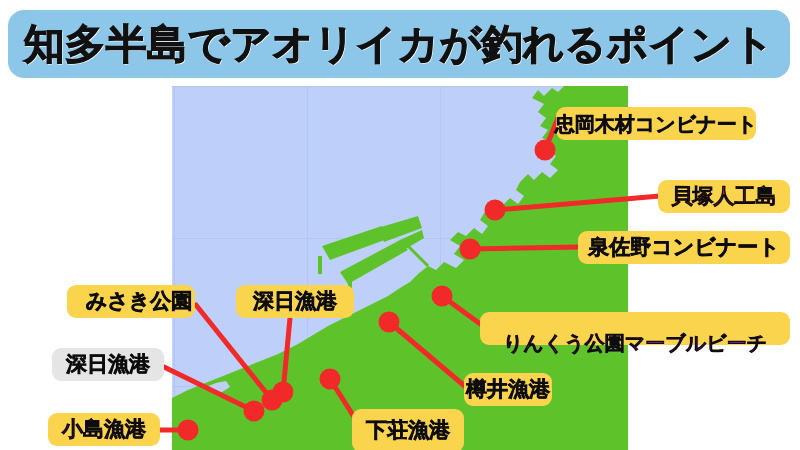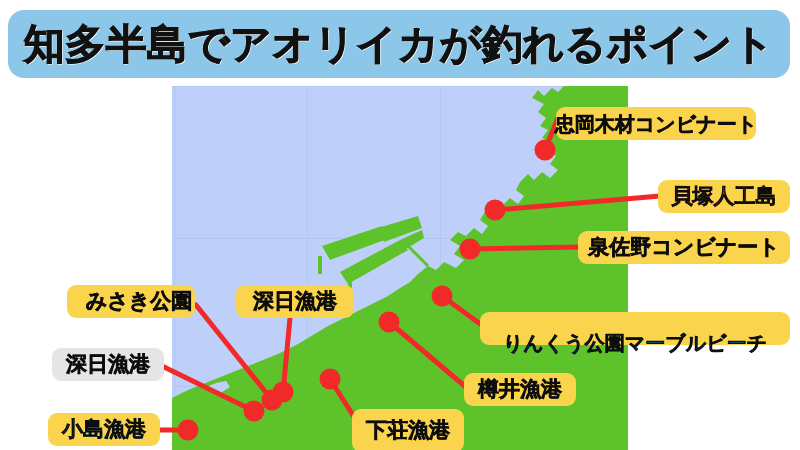--- a/index.html
+++ b/index.html
@@ -157,35 +157,35 @@
       <div class="pill small" style="left: 556px; top: 107px; width: 200px; height: 33px; background: rgb(251, 212, 77); padding-left: 8px;">
         <span style="color: rgb(13, 13, 13);">忠岡木材コンビナート</span>
       </div>
       <div class="pill" style="left: 658px; top: 180px; width: 132px; height: 33px; background: rgb(251, 212, 77);">
         <span style="color: #c2410c;">貝塚人工島</span>
       </div>
       <div class="pill" style="left: 578px; top: 231px; width: 212px; height: 33px; background: rgb(251, 212, 77);">
         <span style="color: rgb(13, 13, 13);">泉佐野コンビナート</span>
       </div>
       <div class="pill small" style="left: 480px; top: 312px; width: 310px; height: 33px; background: rgb(251, 212, 77);">
-        <span style="color: #0369a1; margin-top: 28px;">りんくう公園マーブルビーチ</span>
+        <span style="color: #a21caf; margin-top: 28px;">りんくう公園マーブルビーチ</span>
       </div>
-      <div class="pill" style="left: 464px; top: 373px; width: 112px; height: 33px; background: rgb(251, 212, 77);">
+      <div class="pill" style="left: 464px; top: 373px; width: 88px; height: 33px; background: rgb(251, 212, 77);">
         <span style="color: rgb(13, 13, 13);">樽井漁港</span>
       </div>
       <div class="pill" style="left: 352px; top: 409px; width: 112px; height: 43px; background: rgb(251, 212, 77);">
         <span style="color: rgb(13, 13, 13);">下荘漁港</span>
       </div>
       <div class="pill" style="left: 236px; top: 285px; width: 118px; height: 33px; background: rgb(251, 212, 77);">
         <span style="color: rgb(13, 13, 13);">深日漁港</span>
       </div>
       <div class="pill" style="left: 67px; top: 285px; width: 128px; height: 33px; background: rgb(251, 212, 77); padding-left: 24px;">
         <span style="color: rgb(13, 13, 13);">みさき公園</span>
       </div>
       <div class="pill" style="left: 52px; top: 348px; width: 112px; height: 33px; background: #e5e5e5;">
         <span style="color: rgb(13, 13, 13);">深日漁港</span>
       </div>
       <div class="pill" style="left: 48px; top: 413px; width: 112px; height: 33px; background: rgb(251, 212, 77);">
-        <span style="color: #0369a1;">小島漁港</span>
+        <span style="color: #701a75;">小島漁港</span>
       </div>
     </div>
 
 </div>
 
 </body></html>

